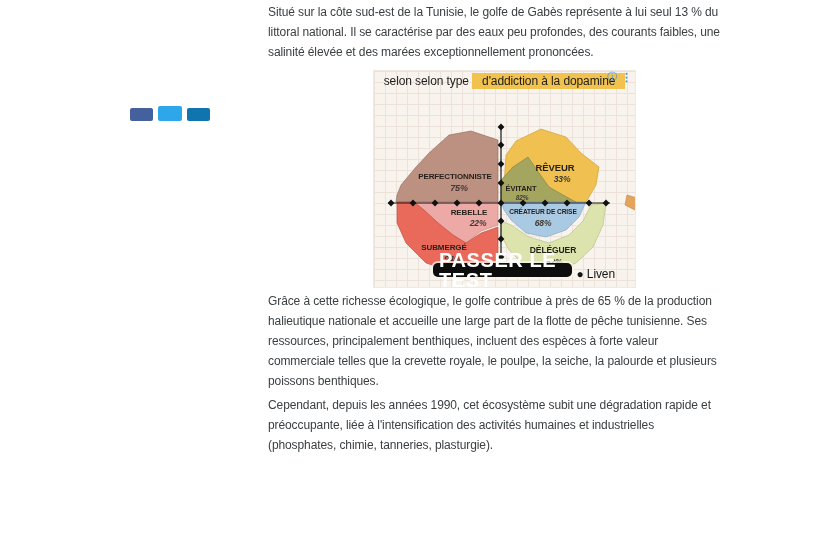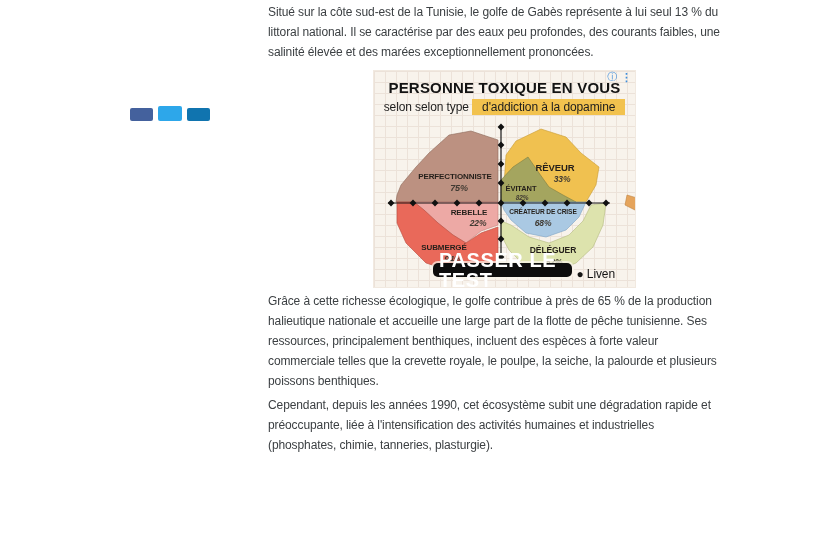--- a/index.html
+++ b/index.html
@@ -72,21 +72,20 @@
 
   <p>Situé sur la côte sud-est de la Tunisie, le golfe de Gabès représente à lui seul 13 % du littoral national. Il se caractérise par des eaux peu profondes, des courants faibles, une salinité élevée et des marées exceptionnellement prononcées.</p>
 
 
   <div class="ad">
     <div class="ad-ctrl">
       <span class="ad-info">ⓘ</span>
       <span class="ad-menu">⋮</span>
     </div>
 
-    <div class="ad-title">PERSONNE TOXIQUE EN VOUS</div>
     <div class="ad-sub"><span>selon selon type </span><span class="hl" style="background:#f2c24e">d'addiction à la dopamine</span></div>
 
     <svg class="chart" width="263" height="168" viewBox="0 0 263 168">
       <defs>
         <path id="dm" d="M0,-3.4 L3.4,0 L0,3.4 L-3.4,0 Z"></path>
       </defs>
 
       <polygon fill="#bc9181" stroke="#8d6a5b" stroke-width="0.6" points="124,19 97,10 75,14 55,32 42,46 27,64 23,74 22,81 124,81"></polygon>
       <polygon fill="#f0c150" stroke="#c79a33" stroke-width="0.6" points="130,64 132,34 142,20 167,8 192,16 207,32 225,46 222,64 212,81 137,81 130,74"></polygon>
       <polygon fill="#a4a55f" stroke="#7d7e41" stroke-width="0.6" points="127,81 127,59 139,46 154,36 165,52 175,66 189,74 202,81"></polygon>

